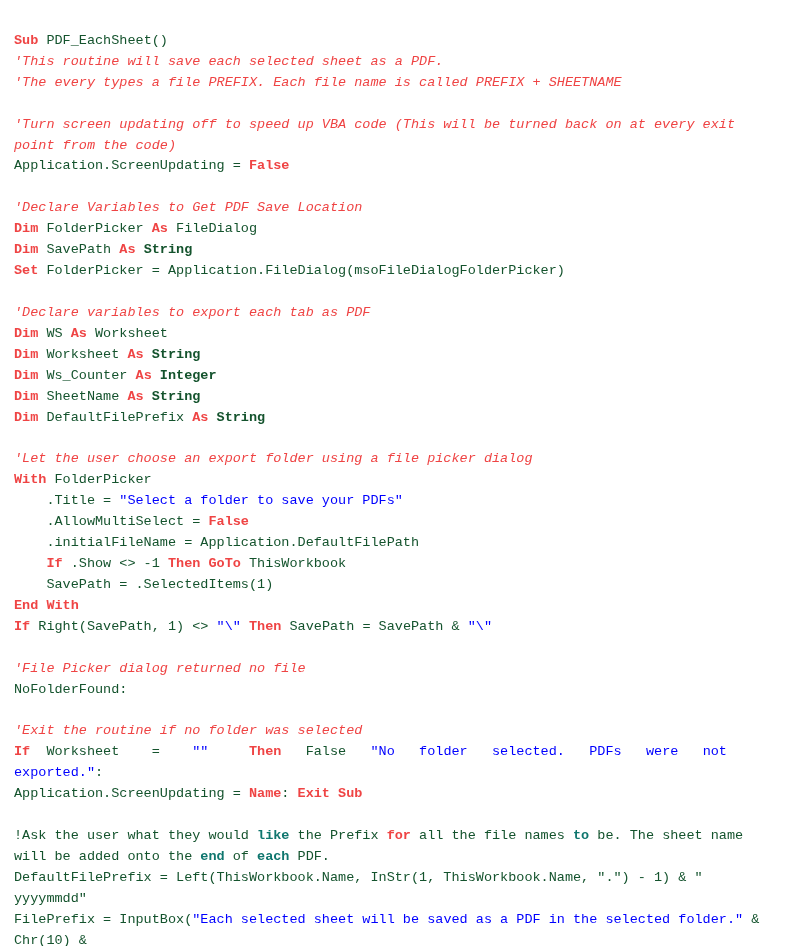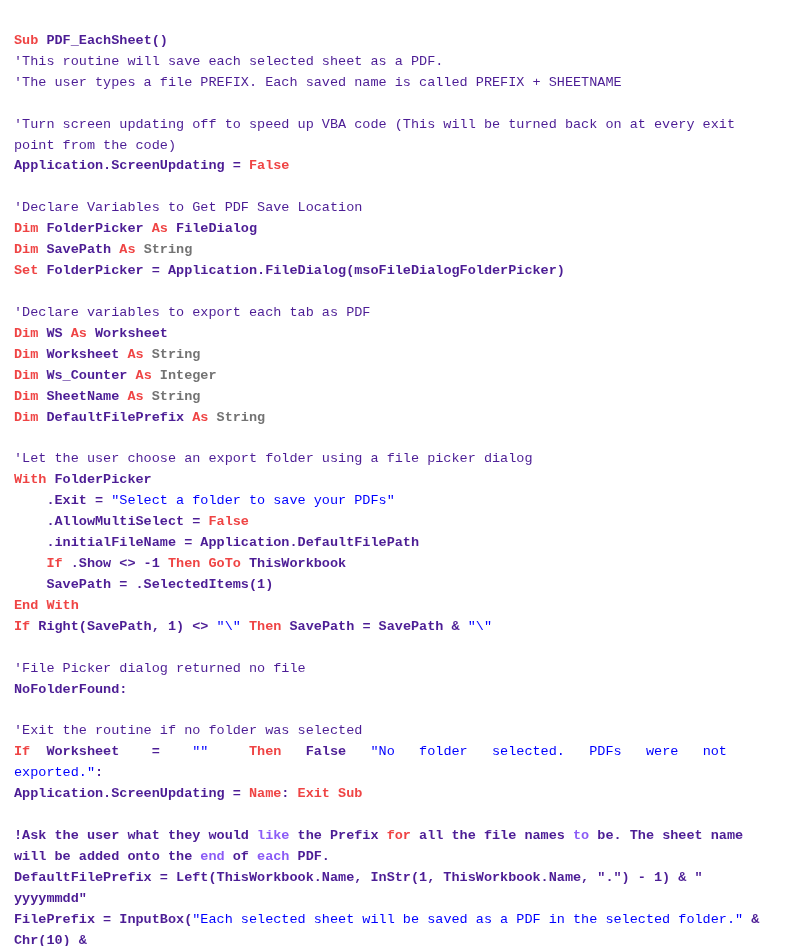--- a/index.html
+++ b/index.html
@@ -11,52 +11,52 @@
       padding: 10px 14px;
       color: #000080;
       width: 796px;
       min-height: 946px;
     }
     .code-block {
       white-space: pre-wrap;
       word-break: break-word;
     }
     .kw { color: #ef4444; font-weight: bold; }
-    .normal { color: #4c1d95; font-weight: bold; }
-    .comment { color: #4c1d95; }
+    .normal { color: #14532d; font-weight: normal; }
+    .comment { color: #ef4444; font-style: italic; }
     .string { color: #0000ff; }
-    .bold-normal { color: #737373; font-weight: bold; }
-    .inline-bold { font-weight: bold; color: #8b5cf6; }
+    .bold-normal { color: #14532d; font-weight: bold; }
+    .inline-bold { font-weight: bold; color: #0f766e; }
   </style>
 </head>
 <body>
 
 <div class="code-block">
 <span class="kw">Sub</span><span class="normal"> PDF_EachSheet()</span>
 <span class="comment">'This routine will save each selected sheet as a PDF.</span>
-<span class="comment">'The user types a file PREFIX. Each saved name is called PREFIX + SHEETNAME</span>
+<span class="comment">'The every types a file PREFIX. Each file name is called PREFIX + SHEETNAME</span>
 
 <span class="comment">'Turn screen updating off to speed up VBA code (This will be turned back on at every exit point from the code)</span>
 <span class="normal">Application.ScreenUpdating = </span><span class="kw">False</span>
 
 <span class="comment">'Declare Variables to Get PDF Save Location</span>
 <span class="kw">Dim</span><span class="normal"> FolderPicker </span><span class="kw">As</span><span class="normal"> FileDialog</span>
 <span class="kw">Dim</span><span class="normal"> SavePath </span><span class="kw">As</span><span class="bold-normal"> String</span>
 <span class="kw">Set</span><span class="normal"> FolderPicker = Application.FileDialog(msoFileDialogFolderPicker)</span>
 
 <span class="comment">'Declare variables to export each tab as PDF</span>
 <span class="kw">Dim</span><span class="normal"> WS </span><span class="kw">As</span><span class="normal"> Worksheet</span>
 <span class="kw">Dim</span><span class="normal"> Worksheet </span><span class="kw">As</span><span class="bold-normal"> String</span>
 <span class="kw">Dim</span><span class="normal"> Ws_Counter </span><span class="kw">As</span><span class="bold-normal"> Integer</span>
 <span class="kw">Dim</span><span class="normal"> SheetName </span><span class="kw">As</span><span class="bold-normal"> String</span>
 <span class="kw">Dim</span><span class="normal"> DefaultFilePrefix </span><span class="kw">As</span><span class="bold-normal"> String</span>
 
 <span class="comment">'Let the user choose an export folder using a file picker dialog</span>
 <span class="kw">With</span><span class="normal"> FolderPicker</span>
-<span class="normal">    .Exit = </span><span class="string">"Select a folder to save your PDFs"</span>
+<span class="normal">    .Title = </span><span class="string">"Select a folder to save your PDFs"</span>
 <span class="normal">    .AllowMultiSelect = </span><span class="kw">False</span>
 <span class="normal">    .initialFileName = Application.DefaultFilePath</span>
 <span class="normal">    </span><span class="kw">If</span><span class="normal"> .Show &lt;&gt; -1 </span><span class="kw">Then</span><span class="normal"> </span><span class="kw">GoTo</span><span class="normal"> ThisWorkbook</span>
 <span class="normal">    SavePath = .SelectedItems(1)</span>
 <span class="kw">End With</span>
 <span class="kw">If</span><span class="normal"> Right(SavePath, 1) &lt;&gt; </span><span class="string">"\"</span><span class="normal"> </span><span class="kw">Then</span><span class="normal"> SavePath = SavePath &amp; </span><span class="string">"\"</span>
 
 <span class="comment">'File Picker dialog returned no file</span>
 <span class="normal">NoFolderFound:</span>
 

